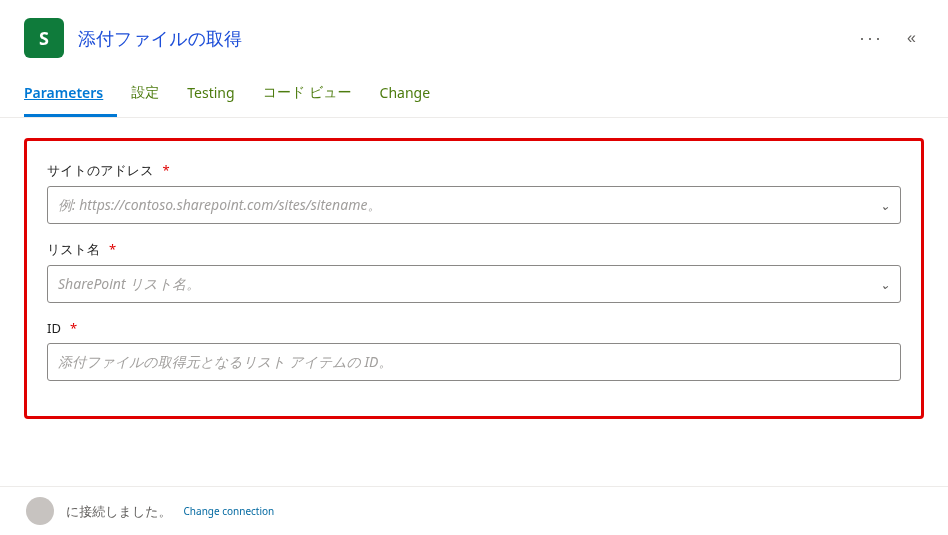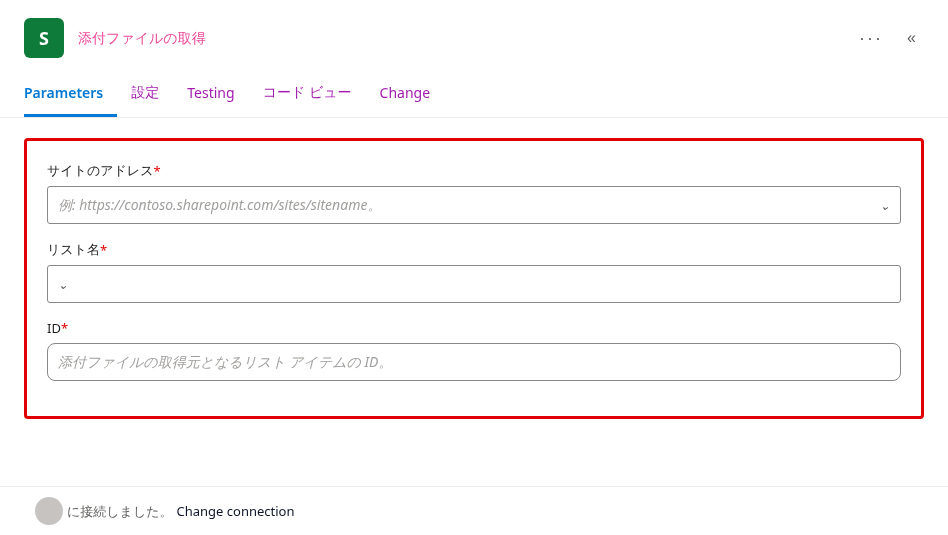--- a/index.html
+++ b/index.html
@@ -48,23 +48,23 @@
       display: flex;
       align-items: center;
       justify-content: center;
       color: white;
       font-weight: 700;
       font-size: 18px;
       flex-shrink: 0;
     }
 
     .header-title {
-      font-size: 14px;
+      font-size: 18px;
       font-weight: 400;
-      color: #ec4899;
+      color: #1d4ed8;
     }
 
     .header-actions {
       display: flex;
       align-items: center;
       gap: 8px;
     }
 
     .icon-btn {
       background: none;
@@ -83,29 +83,30 @@
       display: flex;
       align-items: center;
       padding: 0 24px;
       border-bottom: 1px solid #edebe9;
       margin-bottom: 0;
     }
 
     .tab {
       padding: 12px 14px;
       font-size: 14px;
-      color: #a21caf;
+      color: #4d7c0f;
       cursor: pointer;
       border-bottom: 3px solid transparent;
       text-decoration: none;
       white-space: nowrap;
     }
 
     .tab:first-child {
       padding-left: 0;
+      text-decoration: underline;
     }
 
     .tab.active {
       color: #0078d4;
       border-bottom: 3px solid #0078d4;
       font-weight: 600;
     }
 
     
     .main-content {
@@ -128,93 +129,93 @@
 
     .form-field:last-child {
       margin-bottom: 15px;
     }
 
     .field-label {
       font-size: 13px;
       color: #1f1f1f;
       margin-bottom: 6px;
       display: flex;
-      align-items: center;
-      gap: 0;
+      align-items: flex-start;
+      gap: 9px;
     }
 
     .required-star {
       color: #e00000;
       font-size: 13px;
     }
 
     .field-input-text {
-      display: flex;
-      align-items: center;
-      justify-content: space-between;
-      width: 100%;
-      height: 38px;
-      border: 1px solid #8a8886;
-      border-radius: 8px;
-      padding: 0 10px;
-      font-size: 14px;
-      color: #a19f9d;
-      font-style: italic;
-      background: #ffffff;
-    }
-
-    .dropdown-field {
       display: flex;
       align-items: center;
       justify-content: space-between;
       width: 100%;
       height: 38px;
       border: 1px solid #8a8886;
       border-radius: 3px;
       padding: 0 10px;
       font-size: 14px;
       color: #a19f9d;
       font-style: italic;
       background: #ffffff;
+    }
+
+    .dropdown-field {
+      display: flex;
+      align-items: center;
+      justify-content: space-between;
+      width: 100%;
+      height: 38px;
+      border: 1px solid #8a8886;
+      border-radius: 3px;
+      padding: 0 10px;
+      font-size: 14px;
+      color: #a19f9d;
+      font-style: italic;
+      background: #ffffff;
       cursor: pointer;
     }
 
     .chevron-icon {
       color: #605e5c;
       font-size: 12px;
       flex-shrink: 0;
     }
 
     
     .footer-bar {
-      padding: 10px 35px;
-      display: flex;
-      align-items: center;
-      gap: 4px;
+      padding: 10px 26px;
+      display: flex;
+      align-items: center;
+      gap: 12px;
       border-top: 1px solid #edebe9;
       font-size: 13px;
       color: #605e5c;
     }
 
     .avatar-placeholder {
       width: 28px;
       height: 28px;
       border-radius: 50%;
       background: #c7c3c0;
       flex-shrink: 0;
     }
 
     .connection-text {
       color: #605e5c;
       font-size: 13px;
     }
 
     .change-connection-link {
-      color: #0f172a;
-      font-size: 13px;
+      color: #0369a1;
+      font-size: 10px;
       text-decoration: none;
       cursor: pointer;
     }
 
     .ellipsis-icon {
       font-size: 18px;
       letter-spacing: 2px;
       color: #605e5c;
     }
 
@@ -267,20 +268,21 @@
           <span class="chevron-icon">⌄</span>
         </div>
       </div>
 
       <div class="form-field">
         <div class="field-label">
           <span>リスト名</span>
           <span class="required-star"> *</span>
         </div>
         <div class="dropdown-field">
+          <span>SharePoint リスト名。</span>
           <span class="chevron-icon">⌄</span>
         </div>
       </div>
 
       <div class="form-field">
         <div class="field-label">
           <span>ID</span>
           <span class="required-star"> *</span>
         </div>
         <div class="field-input-text">

